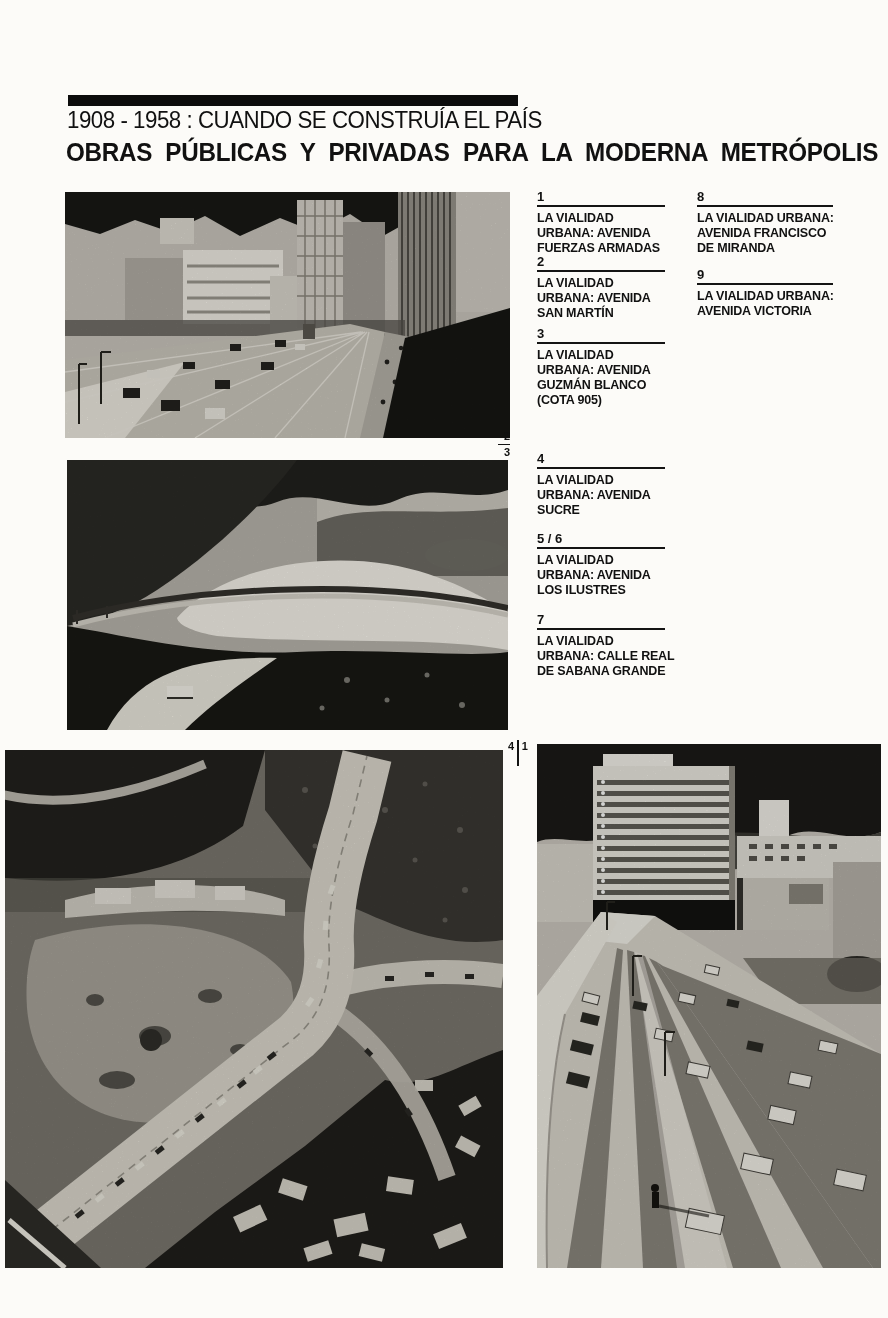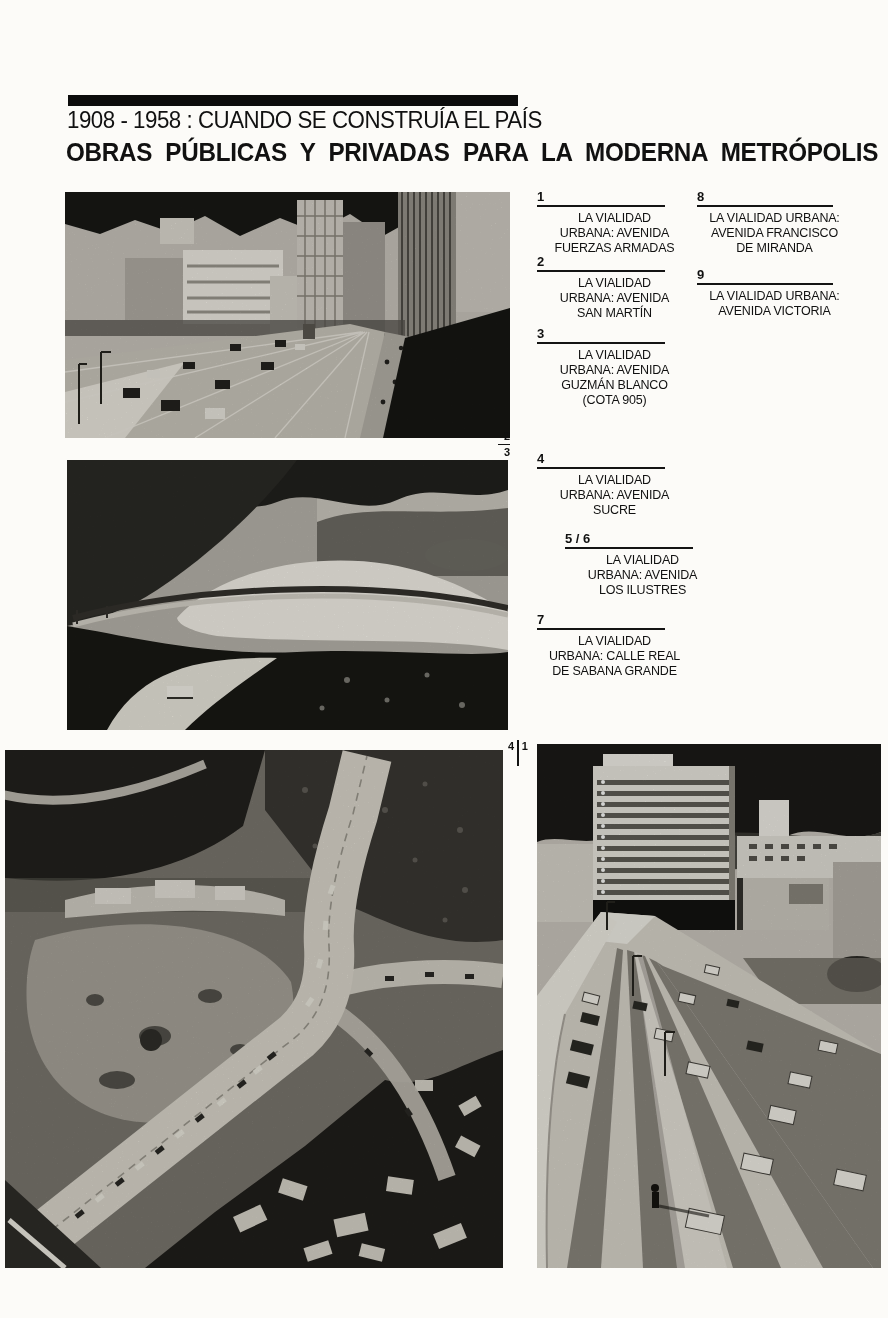--- a/index.html
+++ b/index.html
@@ -18,21 +18,21 @@
     font-size:25px;font-weight:700;letter-spacing:-0.3px;word-spacing:7px;white-space:nowrap;
     transform:scaleX(0.97);transform-origin:left;
   }
   figure{margin:0;padding:0;}
   figure svg{display:block;width:100%;height:100%;}
   .cap{width:155px;}
   .cap-num{font-size:13px;font-weight:700;line-height:13px;margin-bottom:2px;}
   .cap-rule{height:0;border-top:2px solid #141414;margin-bottom:4px;}
   .rule-c1{width:128px;}
   .rule-c2{width:136px;}
-  .cap-text{font-size:12.5px;font-weight:400;line-height:15px;letter-spacing:-0.2px;white-space:pre-line;text-align:center;}
+  .cap-text{font-size:12.5px;font-weight:700;line-height:15px;letter-spacing:-0.2px;white-space:pre-line;}
   .m23{width:18px;text-align:right;font-size:11px;font-weight:700;line-height:11px;}
   .m23-line{height:0;border-top:1.5px solid #141414;width:12px;margin:2px 0 2px auto;}
   .m41{display:flex;align-items:flex-start;font-size:11px;font-weight:700;line-height:12px;}
   .m41-line{width:1.5px;height:26px;background:#141414;margin:0 3px;}
 </style>
 </head>
 <body>
 
 <div class="page">
 
@@ -154,21 +154,21 @@
 GUZMÁN BLANCO
 (COTA 905)</div>
   </div>
   <div class="abs cap" style="left:537px;top:452px;">
     <div class="cap-num">4</div>
     <div class="cap-rule rule-c1"></div>
     <div class="cap-text">LA VIALIDAD
 URBANA: AVENIDA
 SUCRE</div>
   </div>
-  <div class="abs cap" style="left:537px;top:532px;margin-left:28px;">
+  <div class="abs cap" style="left:537px;top:532px;">
     <div class="cap-num">5 / 6</div>
     <div class="cap-rule rule-c1"></div>
     <div class="cap-text">LA VIALIDAD
 URBANA: AVENIDA
 LOS ILUSTRES</div>
   </div>
   <div class="abs cap" style="left:537px;top:613px;">
     <div class="cap-num">7</div>
     <div class="cap-rule rule-c1"></div>
     <div class="cap-text">LA VIALIDAD

